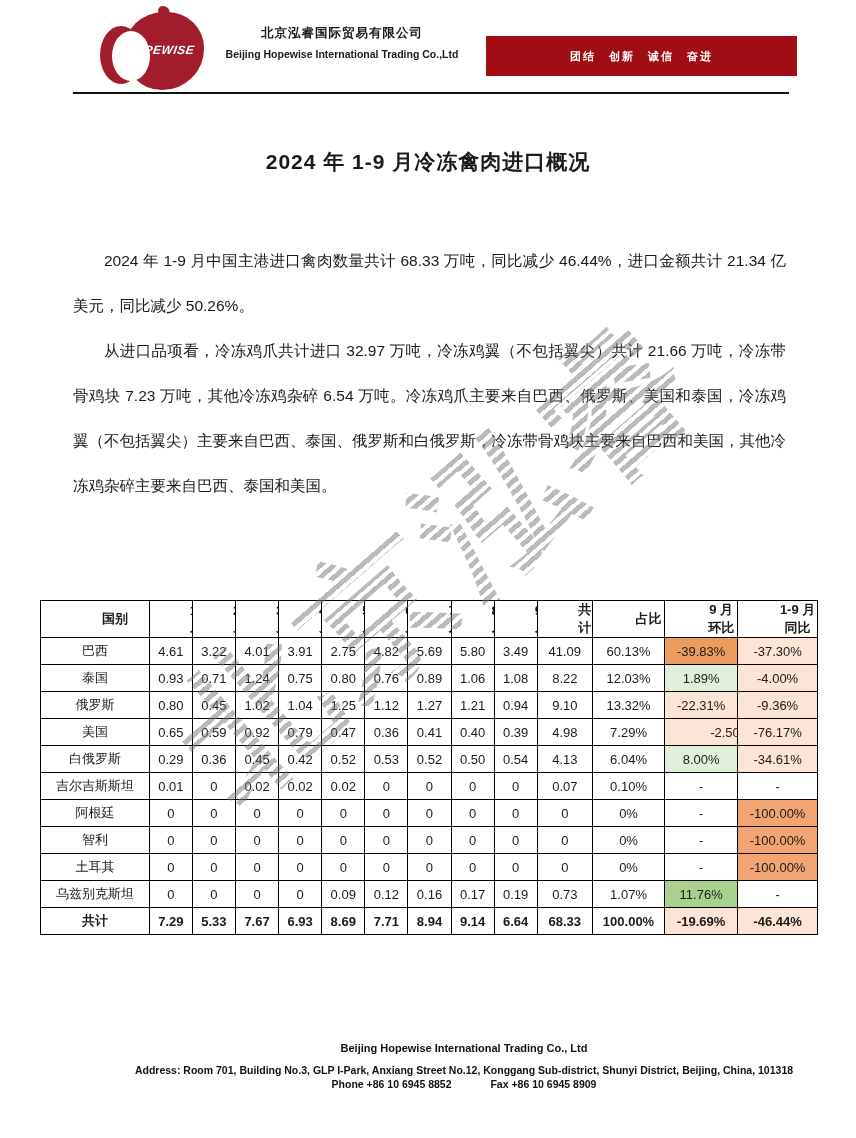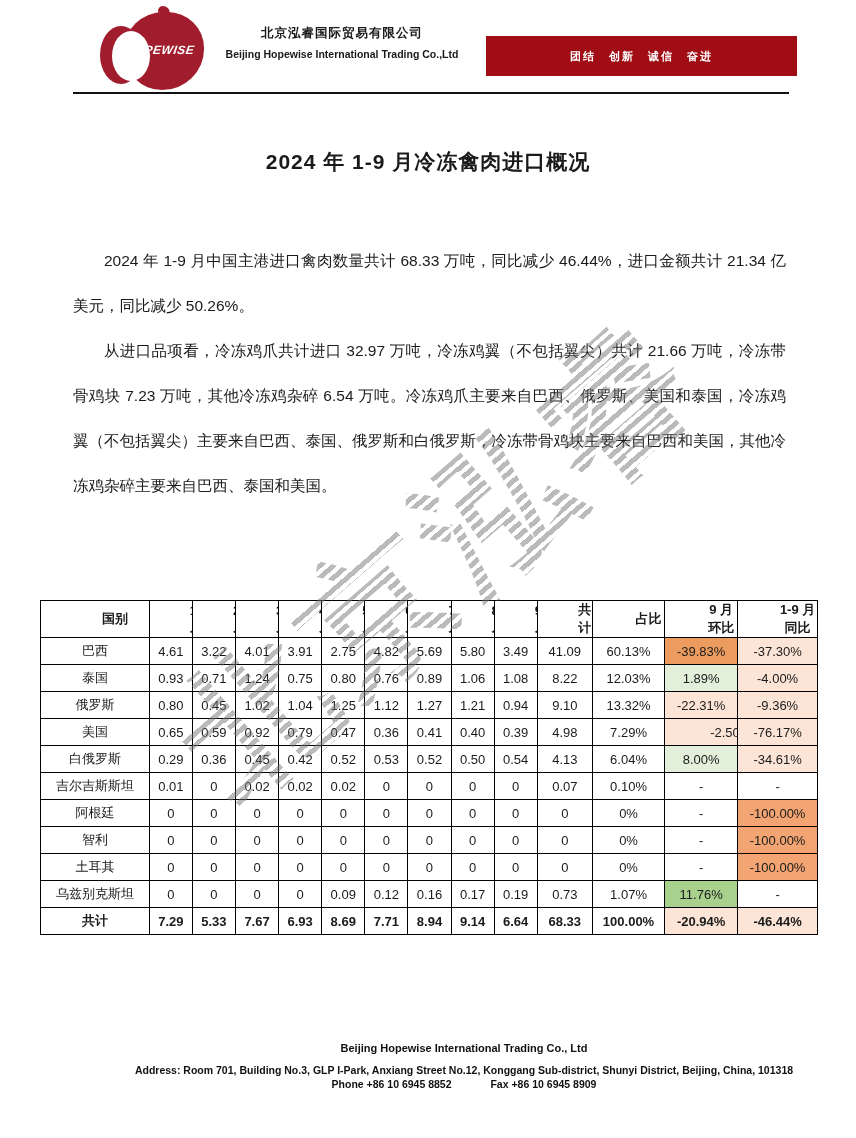--- a/index.html
+++ b/index.html
@@ -291,21 +291,21 @@
             <td>5.33</td>
             <td>7.67</td>
             <td>6.93</td>
             <td>8.69</td>
             <td>7.71</td>
             <td>8.94</td>
             <td>9.14</td>
             <td>6.64</td>
             <td>68.33</td>
             <td>100.00%</td>
-            <td style="background: rgb(252, 228, 214);">-20.94%</td>
+            <td style="background: rgb(252, 228, 214);">-19.69%</td>
             <td style="background: rgb(252, 228, 214);">-46.44%</td>
           </tr>
         </tbody>
     </table>
   </div>
 
   <div class="watermark">北京泓睿</div>
 
   <div class="footer">
     <div class="f1">Beijing Hopewise International Trading Co., Ltd</div>

